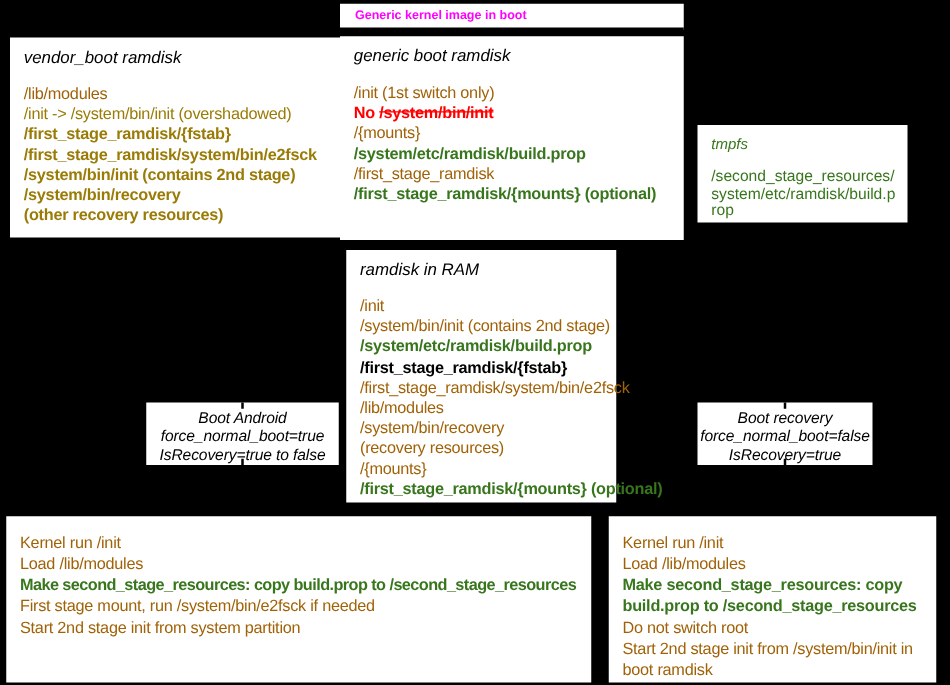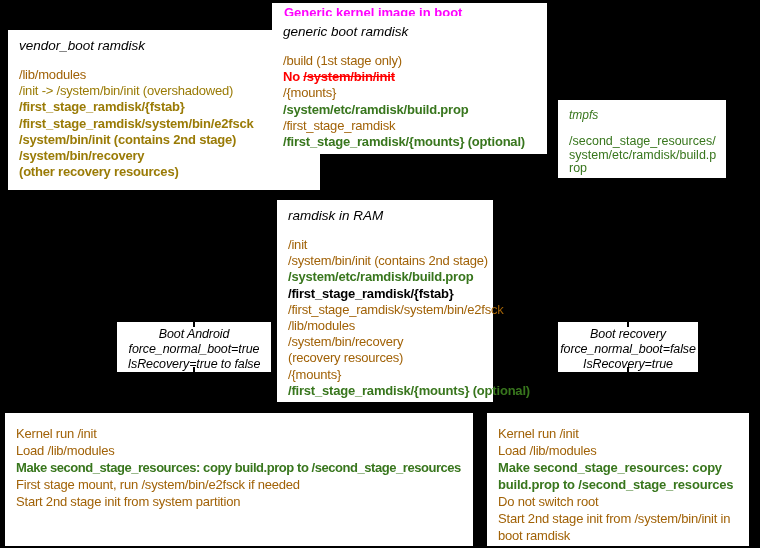--- a/index.html
+++ b/index.html
@@ -26,22 +26,22 @@
   .red{color:#ff0000;font-weight:bold;}
   .strike{text-decoration:line-through;}
 
   
   #vendor-box{left:8px;top:30px;width:312px;height:160px;}
   #gki-header{
     position:absolute;left:272px;top:3px;width:275px;height:21px;background:#fff;
     box-sizing:border-box;border-bottom:2px solid #000;
     display:flex;align-items:center;padding-left:12px;
   }
-  #gki-header .hdr{color:#ff00ff;font-weight:bold;font-size:13px;white-space:nowrap;}
-  #generic-box{left:272px;top:16px;width:275px;height:138px;}
+  #gki-header .hdr{color:#ff00ff;font-weight:bold;font-size:10px;white-space:nowrap;}
+  #generic-box{left:272px;top:29px;width:275px;height:163px;}
   #tmpfs-box{left:558px;top:100px;width:168px;height:78px;padding-top:8px;}
   #tmpfs-box .box-title{font-size:12px;line-height:14px;margin-bottom:13px;color:#38761d;}
   #tmpfs-box .line{font-size:12.5px;line-height:13.5px;white-space:normal;word-break:break-all;letter-spacing:0;}
   #ram-box{left:277px;top:200px;width:216px;height:202px;}
   .note-box{
     position:absolute;background:#fff;box-sizing:border-box;text-align:center;
     font-style:italic;padding-top:5px;
   }
   .note-box .line{font-size:12.5px;line-height:15.2px;letter-spacing:-0.1px;}
   #boot-android-box{left:117px;top:322px;width:154px;height:50px;}
@@ -74,21 +74,21 @@
       </div>
   </div>
 
   <div id="gki-header">
     <span class="hdr">Generic kernel image in boot</span>
   </div>
 
   <div class="box" id="generic-box">
     <div class="box-title">generic boot ramdisk</div>
     <div>
-        <div class="line black">/build (1st stage only)</div>
+        <div class="line black">/init (1st switch only)</div>
         <div class="line red"><span>No </span><span class="strike">/system/bin/init</span></div>
         <div class="line black">/{mounts}</div>
         <div class="line green-bold">/system/etc/ramdisk/build.prop</div>
         <div class="line black">/first_stage_ramdisk</div>
         <div class="line green-bold">/first_stage_ramdisk/{mounts} (optional)</div>
       </div>
   </div>
 
   <div class="box" id="tmpfs-box">
     <div class="box-title">tmpfs</div>

